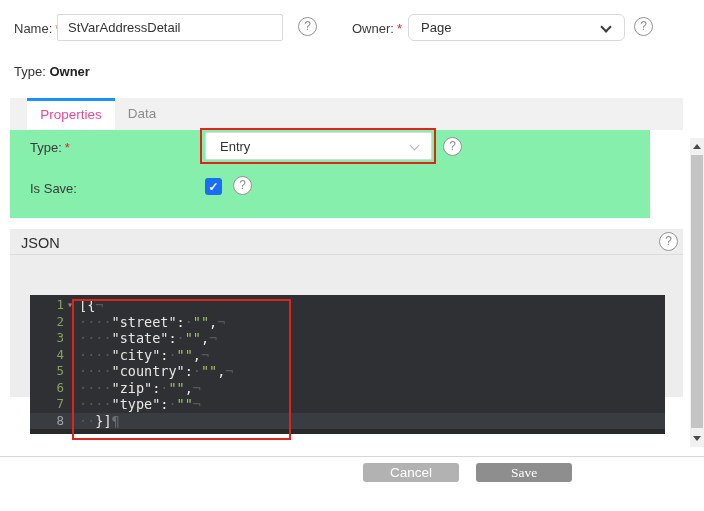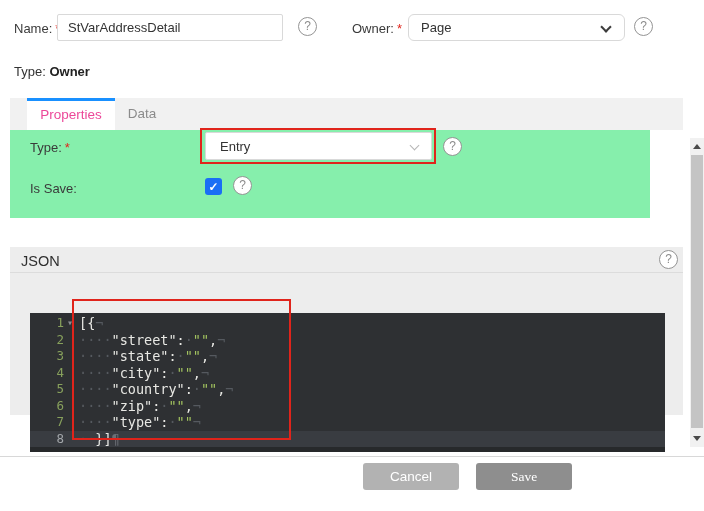--- a/index.html
+++ b/index.html
@@ -51,21 +51,21 @@
     position:absolute; right:13px; top:9px; width:7px; height:7px;
     border-right:1.5px solid #b5b5b5; border-bottom:1.5px solid #b5b5b5; transform:rotate(45deg);
   }
   .checkbox {
     position:absolute; left:195px; top:48px; width:17px; height:17px; background:#1a6ef5;
     border-radius:3px; cursor:pointer; display:flex; align-items:center; justify-content:center;
   }
   .checkbox::after { content:"✓"; color:#fff; font-size:12px; font-weight:bold; }
 
   
-  .json-panel { position:absolute; left:10px; top:247px; width:673px; height:168px; background:#ededed; }
+  .json-panel { position:absolute; left:10px; top:229px; width:673px; height:168px; background:#ededed; }
   .json-header { position:relative; height:26px; border-bottom:1px solid #dcdcdc; }
   .json-title { position:absolute; left:11px; top:6px; font-size:14.5px; color:#2f2f2f; }
   .toggle { position:absolute; left:20px; top:35px; display:flex; border:1px solid #71767e; cursor:pointer; }
   .toggle .seg { padding:3px 13px; font-size:13.5px; color:#17191d; }
   .seg-active { background:#9ba0a8; }
   .seg-inactive { background:#dfe3ea; border-left:1px solid #71767e; }
 
   
   .editor {
     position:absolute; left:20px; top:66px; width:635px; height:139px; background:#2e3033;
@@ -91,21 +91,21 @@
   
   .vscroll { position:absolute; left:690px; top:138px; width:14px; height:309px; background:#f1f1f1; }
   .sb-arrow { position:absolute; left:3px; width:0; height:0; border-left:4px solid transparent; border-right:4px solid transparent; cursor:pointer; }
   .sb-up { top:6px; border-bottom:5px solid #4a4a4a; }
   .sb-down { bottom:6px; border-top:5px solid #4a4a4a; }
   .sb-thumb { position:absolute; left:1px; top:17px; width:12px; height:273px; background:#c4c4c4; cursor:pointer; }
 
   
   .footer-sep { position:absolute; left:0; top:456px; width:704px; height:1px; background:#d8d8d8; }
   .btn {
-    position:absolute; top:463px; height:27px; border:none; border-radius:3px; color:#fff;
+    position:absolute; top:463px; height:19px; border:none; border-radius:3px; color:#fff;
     font-family:"Liberation Sans", sans-serif; font-size:13.5px; cursor:pointer;
   }
   #btn-cancel { left:363px; width:96px; background:#b2b2b2; }
   #btn-save { left:476px; width:96px; background:#8e8e8e;font-family:Liberation Serif, serif; }
   #btn-saveclose { left:586px; width:104px; background:#0f8df0; }
 </style>
 </head>
 <body>
 
 <div id="app">

